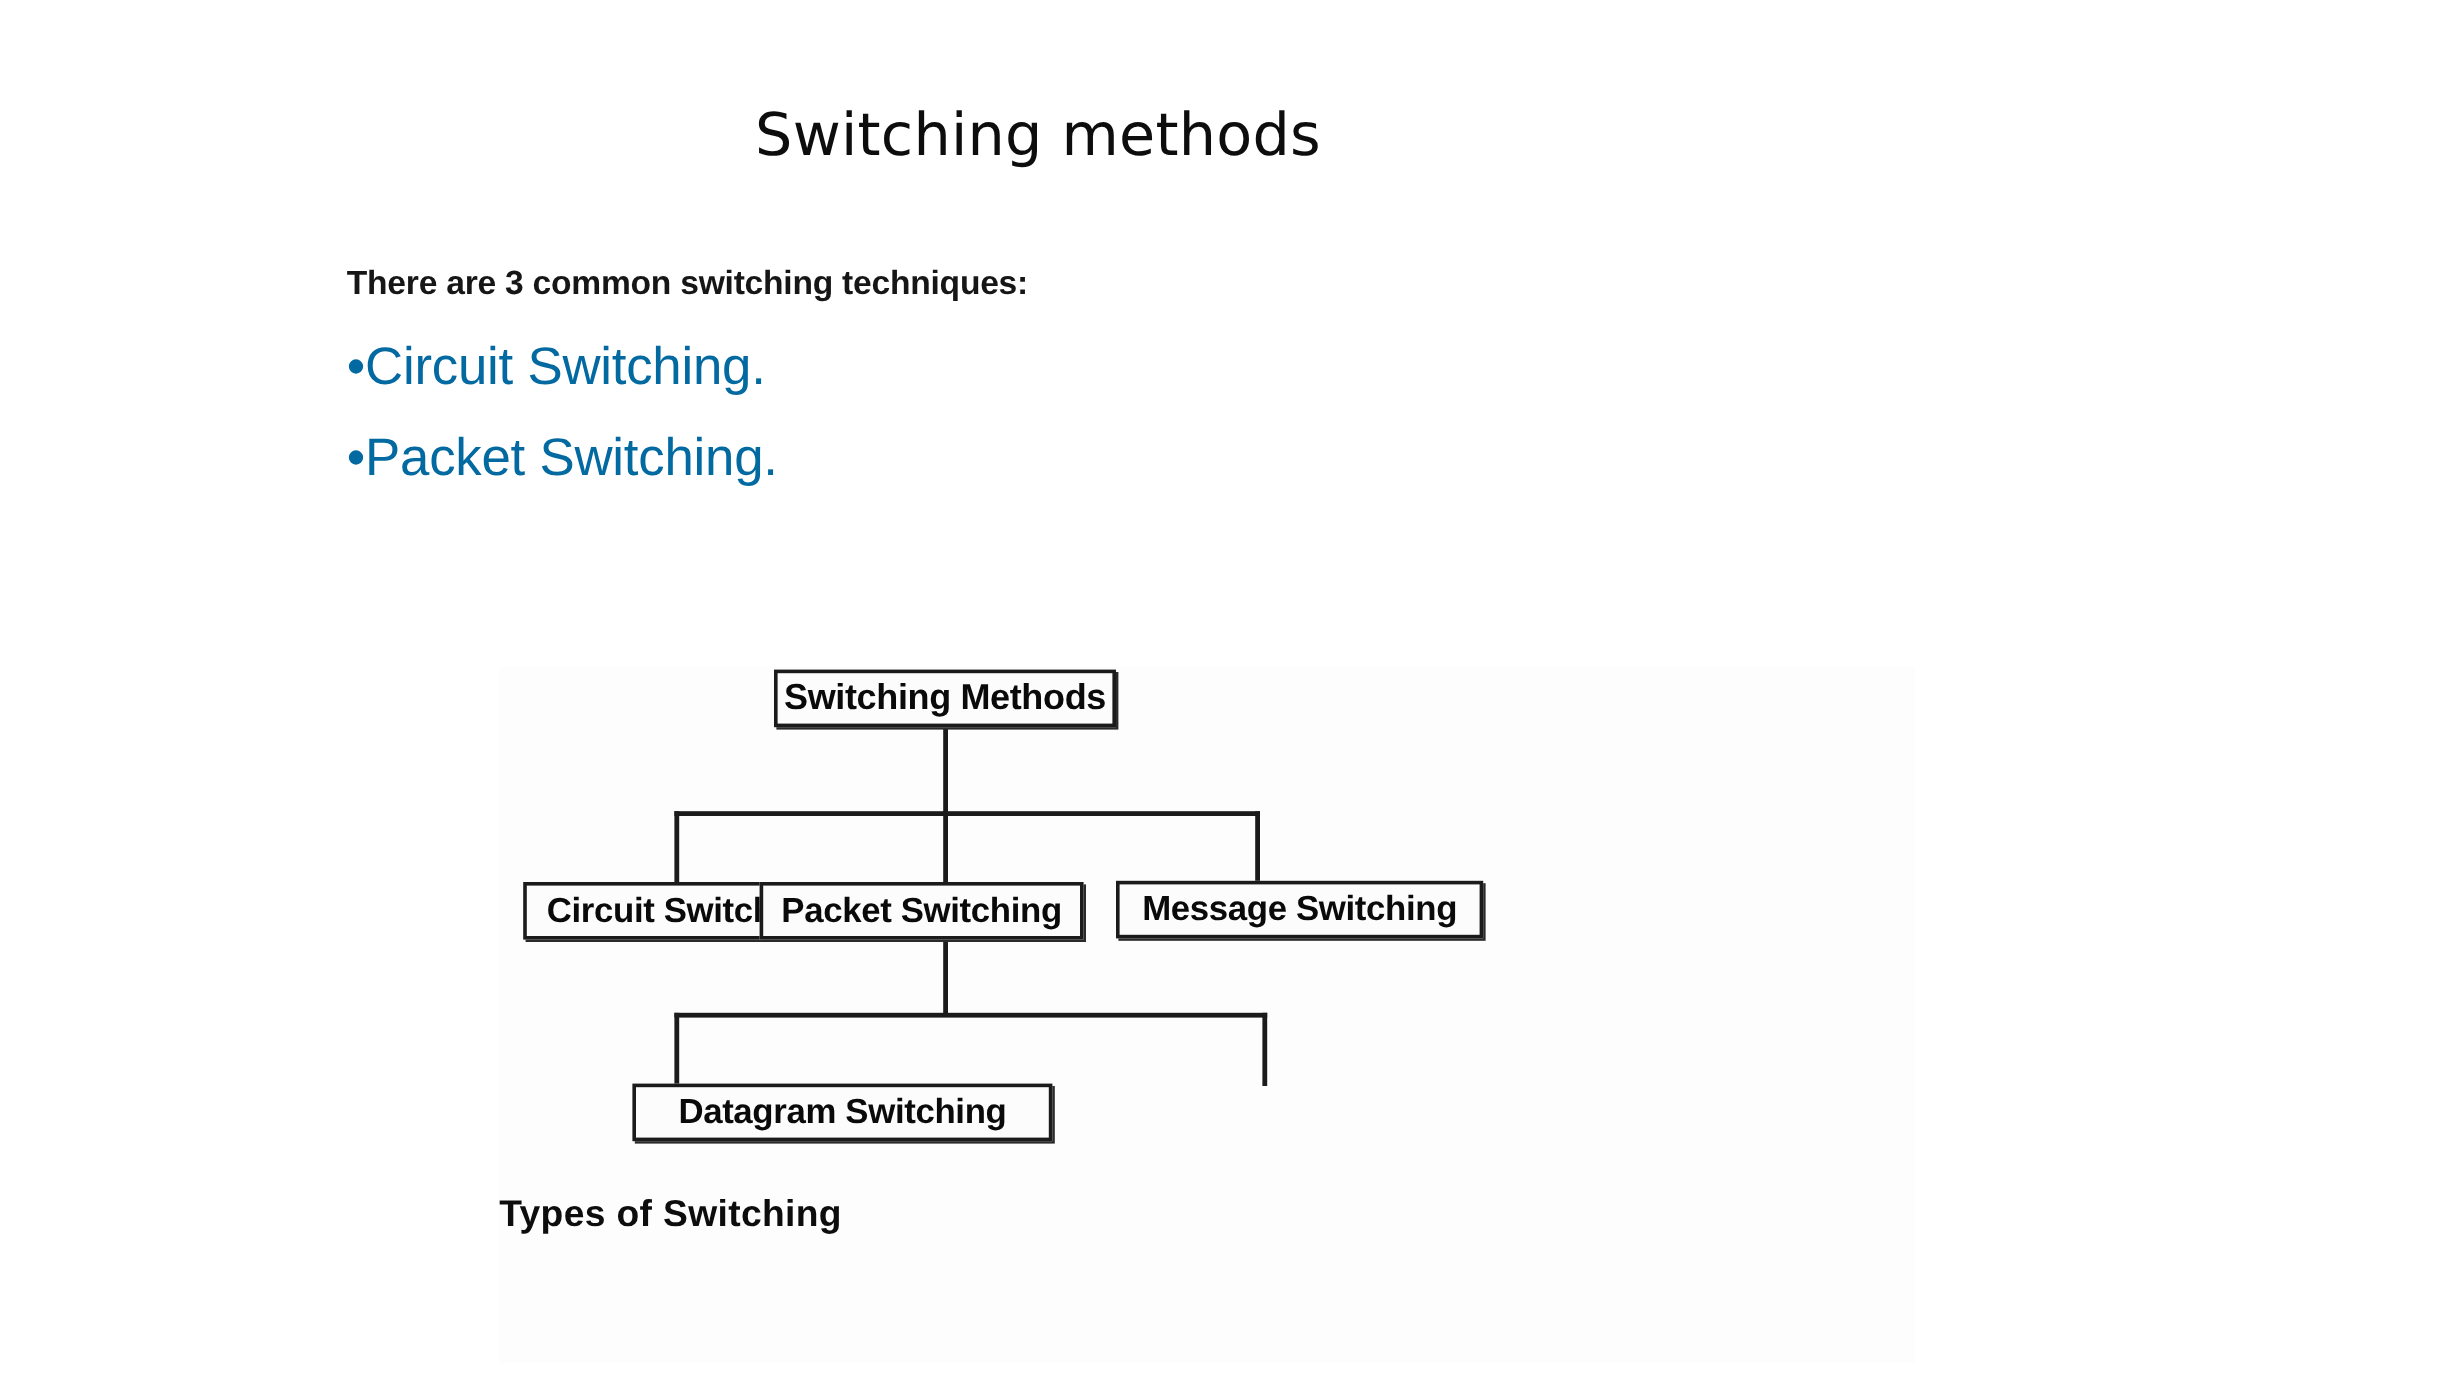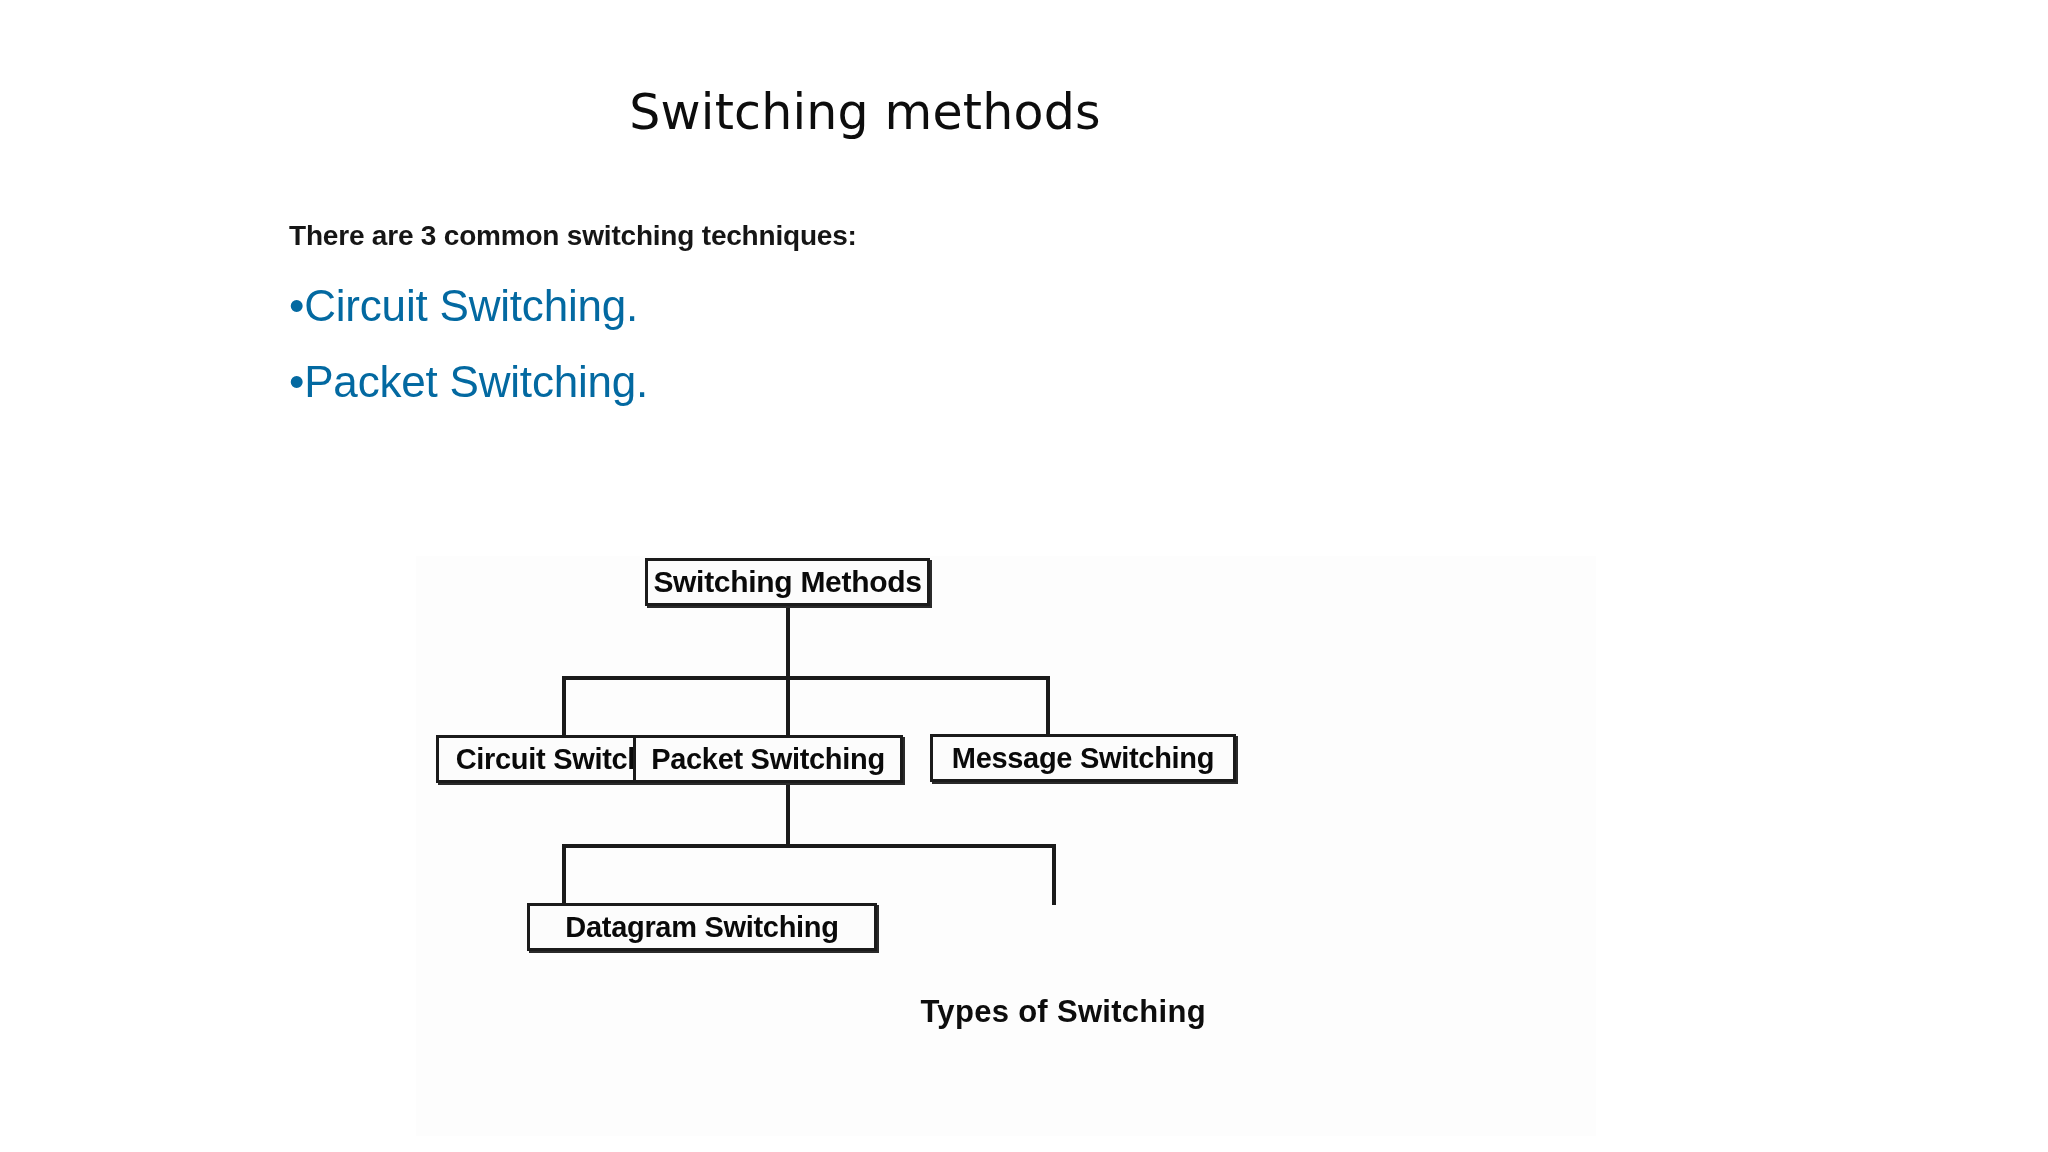--- a/index.html
+++ b/index.html
@@ -124,21 +124,21 @@
   
   #line-drop-datagram{ left: 146px; top: 288px; height: 61px; }
   #line-drop-virtual { left: 636px; top: 288px; height: 61px; }
 
   
   .diagram-caption {
     position: absolute;
     left: 0;
     top: 438px;
     width: 790px;
-    text-align: right;
+    text-align: left;
     font-family: "Liberation Sans", sans-serif;
     font-weight: bold;
     font-size: 31px;
     color: #0d0d0d;
     letter-spacing: 0.3px;
   }
 </style>
 </head>
 <body>
 

